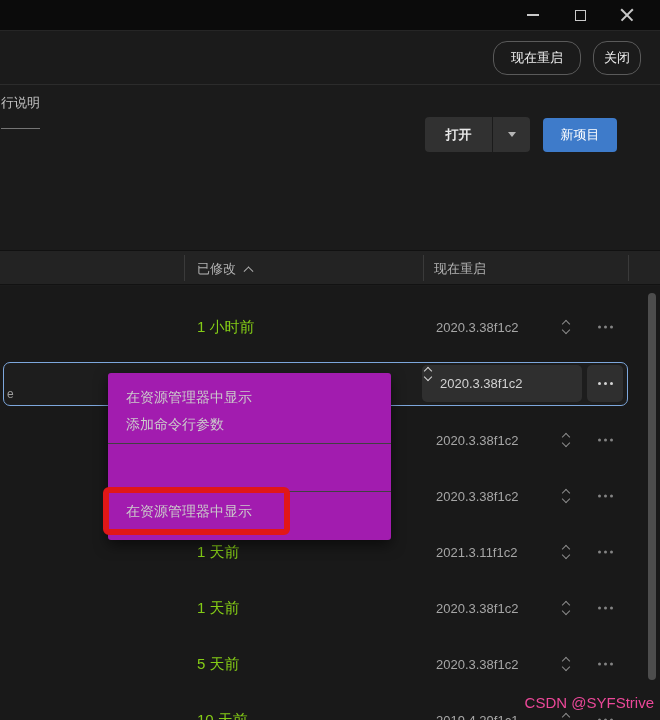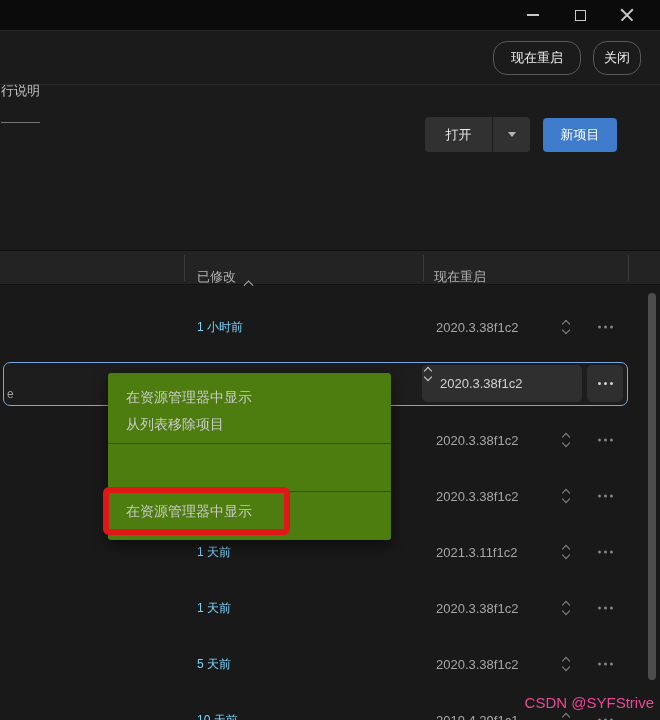--- a/index.html
+++ b/index.html
@@ -14,60 +14,60 @@
   .ic-min { width:12px; height:2px; background:#c9c9c9; }
   .ic-max { width:11px; height:11px; border:1.5px solid #c9c9c9; }
   .ic-close { position:relative; width:14px; height:14px; }
   .ic-close::before,.ic-close::after { content:""; position:absolute; left:-1px; top:6px; width:16px; height:1.5px; background:#c9c9c9; }
   .ic-close::before { transform:rotate(45deg); }
   .ic-close::after { transform:rotate(-45deg); }
 
   
   .notifbar { position:absolute; left:0; top:31px; width:660px; height:54px; background:#1b1b1b;
               border-bottom:1px solid #2c2c2c; }
-  .release-link { position:absolute; left:1px; top:51px; font-size:13px; color:#c4c4c4;
-                  padding-bottom:22px; border-bottom:1px solid #757575; }
+  .release-link { position:absolute; left:1px; top:63px; font-size:13px; color:#c4c4c4;
+                  padding-bottom:16px; border-bottom:1px solid #757575; }
   .outline-btn { position:absolute; top:10px; height:34px; background:transparent; border:1px solid #5a5a5a;
                  border-radius:14px; color:#f0f0f0; font-size:13px; display:flex; align-items:center; justify-content:center; }
   .btn-restart { left:493px; width:88px; }
   .btn-closebar { left:593px; width:48px; }
 
   
   .split-btn { position:absolute; left:425px; top:117px; width:105px; height:35px; background:#313131;
-               border-radius:4px; display:flex; overflow:hidden; }
+               border-radius:4px; display:flex; overflow:hidden;font-weight:bold; }
   .split-main { flex:1; display:flex; align-items:center; justify-content:center; color:#eaeaea; font-size:13px; }
   .split-div { width:1px; background:#1b1b1b; margin:0; }
   .split-arrow { width:37px; display:flex; align-items:center; justify-content:center; }
   .caret-down { width:0; height:0; border-left:4px solid transparent; border-right:4px solid transparent; border-top:5px solid #b5b5b5; }
   .btn-new { position:absolute; left:543px; top:118px; width:74px; height:34px; border-radius:4px;
              color:#ffffff; font-size:13px; display:flex; align-items:center; justify-content:center; border:none; }
   .searchbox { position:absolute; left:385px; top:185px; width:242px; height:35px; border:1px solid #3e3e3e;
                border-radius:4px; background:#1d1d1d; display:flex; align-items:center; }
   .search-glyph { position:relative; width:14px; height:14px; margin:0 8px 0 12px; }
   .search-glyph .lens { position:absolute; left:0; top:0; width:9px; height:9px; border:1.5px solid #9a9a9a; border-radius:50%; }
   .search-glyph .handle { position:absolute; left:9px; top:9px; width:5px; height:1.5px; background:#9a9a9a; transform:rotate(45deg); }
   .searchbox input { flex:1; background:transparent; border:none; outline:none; color:#c9c9c9; font-size:13px;
                      font-family:inherit; }
   .searchbox input::placeholder { color:#8a8a8a; }
 
   
   .thead { position:absolute; left:0; top:250px; width:660px; height:35px; background:#232323;
            border-top:1px solid #111; border-bottom:1px solid #121212; }
-  .th-label { position:absolute; top:0; height:35px; display:flex; align-items:flex-end; gap:9px;
+  .th-label { position:absolute; top:0; height:35px; display:flex; align-items:center; gap:9px;
               font-size:13px; color:#b3b3b3; }
   .th-mod { left:197px; }
   .th-ver { left:434px; }
   .vsep { position:absolute; top:4px; width:1px; height:26px; background:#3a3a3a; }
   .chev { width:7px; height:7px; border-right:1.5px solid #b3b3b3; border-bottom:1.5px solid #b3b3b3; }
   .chev.up { transform:rotate(-135deg) translate(-2px,-2px); }
 
   
   .rows-bg { position:absolute; left:0; top:286px; width:660px; height:434px; background:#191919; }
   .row { position:absolute; left:0; width:660px; height:56px; }
-  .cell-time { position:absolute; left:197px; top:50%; transform:translateY(-50%); font-size:12px; color:#7dd3fc; }
+  .cell-time { position:absolute; left:197px; top:50%; transform:translateY(-50%); font-size:15px; color:#84cc16; }
   .cell-ver { position:absolute; left:436px; top:50%; transform:translateY(-50%); font-size:13px; color:#a6a6a6; }
   .updown { position:absolute; left:560px; top:50%; transform:translateY(-50%); width:12px; height:18px; }
   .updown .c { position:absolute; left:3px; width:6px; height:6px; border-right:1.5px solid #8a8a8a; border-bottom:1.5px solid #8a8a8a; }
   .updown .c.u { top:3px; transform:rotate(-135deg); }
   .updown .c.d { top:9px; transform:rotate(45deg); }
   .dots { position:absolute; left:598px; top:50%; transform:translateY(-50%); display:flex; gap:3px; }
   .dots i { width:3px; height:3px; border-radius:50%; background:#848484; }
 
   
   .sel-row { position:absolute; left:3px; top:362px; width:625px; height:44px; background:#1d1d1d;
@@ -77,21 +77,21 @@
                 border-radius:5px; display:flex; align-items:center; }
   .sel-verbox .vtext { margin-left:18px; font-size:13px; color:#d2d2d2; flex:1; }
   .sel-verbox .updown { position:static; transform:none; margin-right:12px; }
   .sel-verbox .updown .c { border-color:#d5d5d5; }
   .sel-dotsbox { position:absolute; left:583px; top:2px; width:36px; height:37px; background:#2f2f2f;
                  border-radius:5px; display:flex; align-items:center; justify-content:center; }
   .sel-dotsbox .dots { position:static; transform:none; }
   .sel-dotsbox .dots i { background:#d5d5d5; }
 
   
-  .ctxmenu { position:absolute; left:108px; top:373px; width:283px; height:167px; background:#4d7c0f;
+  .ctxmenu { position:absolute; left:108px; top:373px; width:283px; height:167px; background:#a21caf;
              border-radius:3px; box-shadow:0 5px 14px rgba(0,0,0,.55); z-index:20; }
   .menu-item { position:absolute; left:0; right:0; height:28px; line-height:28px; padding-left:18px;
                font-size:14px; color:#cbcbcb; white-space:nowrap; }
   .menu-div { position:absolute; left:0; right:0; height:1px; background:#414141; }
 
   
   .red-box { position:absolute; left:103px; top:487px; width:187px; height:48px;
              border:6px solid #e11717; border-radius:6px; z-index:30; }
 
   
@@ -257,21 +257,21 @@
       </span>
     <span class="dots">
         <i></i>
         <i></i>
         <i></i>
       </span>
   </div>
 
   <div class="ctxmenu">
     <div class="menu-item" style="top:10px;">在资源管理器中显示</div>
-    <div class="menu-item" style="top:37px;">从列表移除项目</div>
+    <div class="menu-item" style="top:37px;">添加命令行参数</div>
     <div class="menu-div" style="top:70px;"></div>
     <div class="menu-div" style="top:118px;"></div>
     <div class="menu-item" style="top:124px;">在资源管理器中显示</div>
   </div>
 
   <div class="red-box"></div>
 
   <div class="scrollbar"></div>
 
   <div class="watermark">CSDN @SYFStrive</div>

